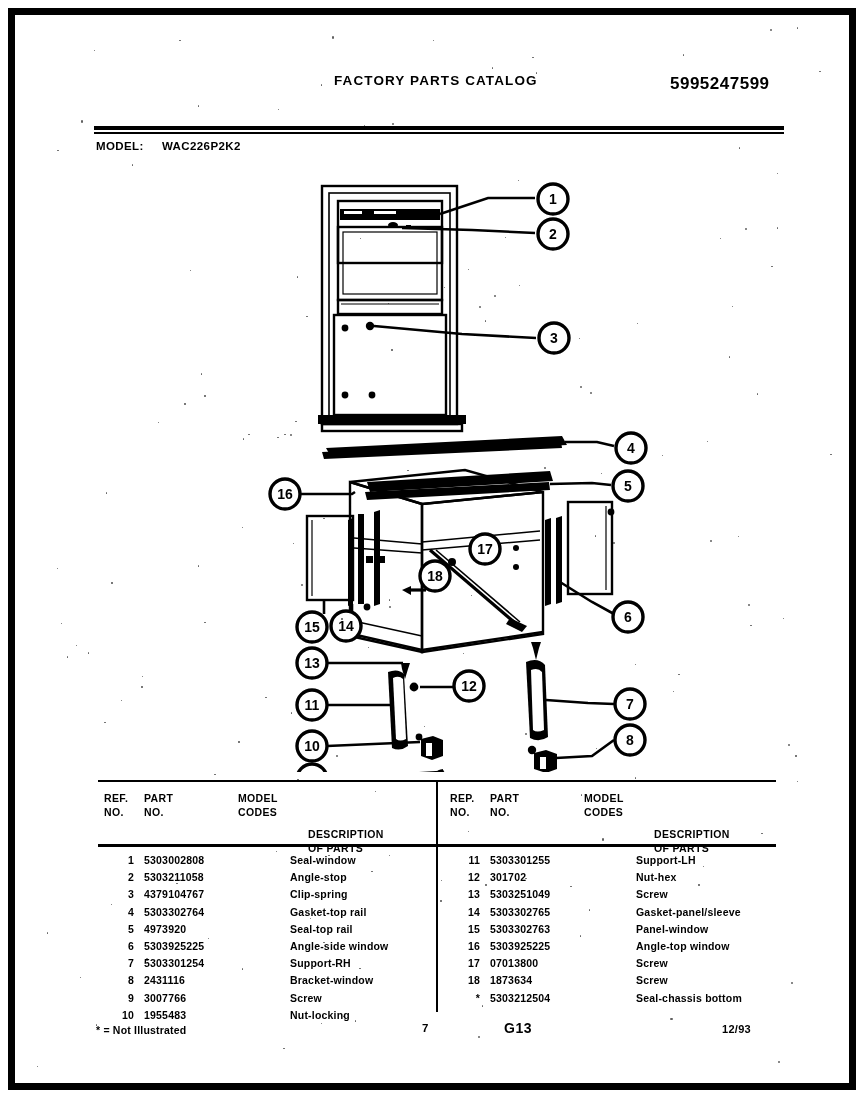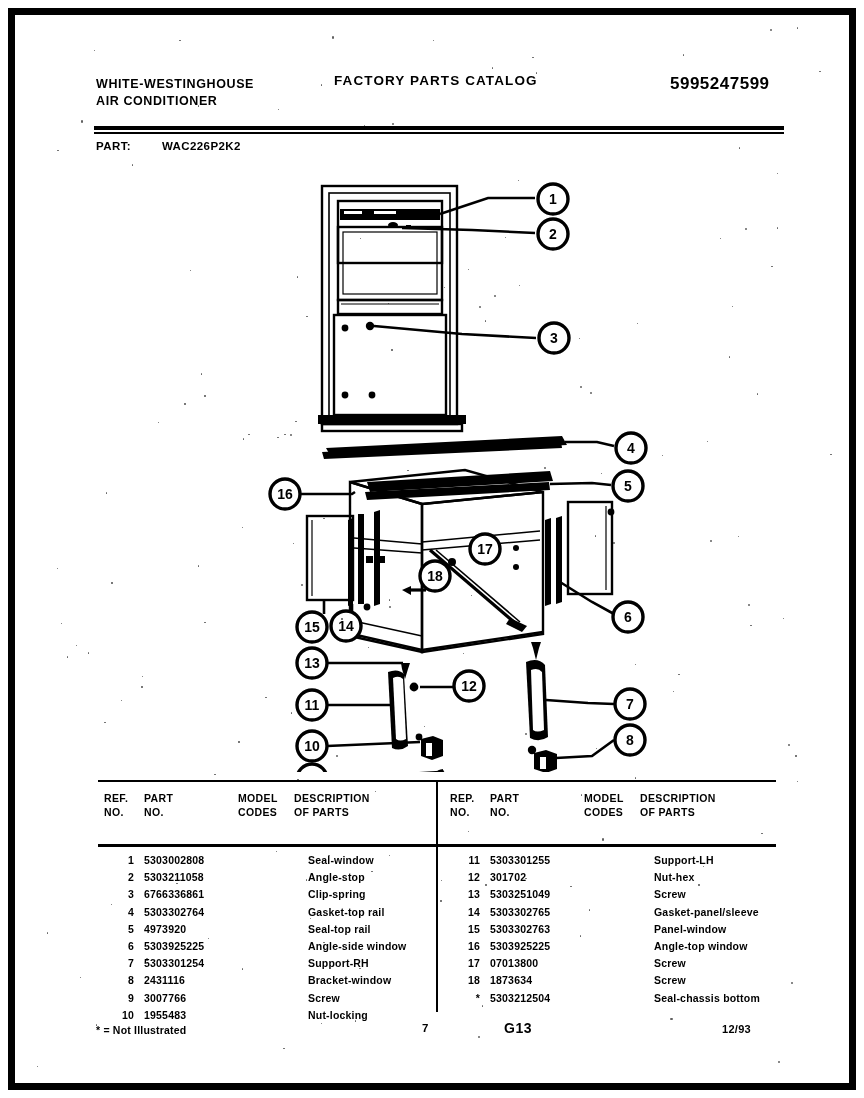--- a/index.html
+++ b/index.html
@@ -155,21 +155,21 @@
     position: absolute;
     font-size: 10.5px;
     font-weight: bold;
     letter-spacing: 0.35px;
     line-height: 13.5px;
     white-space: pre-line;
   }
   .th.c-ref  { left: 6px; }
   .th.c-part { left: 46px; }
   .th.c-code { left: 140px; }
-  .th.c-desc { left: 196px; }
+  .th.c-desc { left: 210px; margin-top: 36px; }
 
   .tbody {
     position: absolute;
     top: 74px;
     left: 0;
     width: 332px;
   }
   .trow {
     position: relative;
     height: 17.2px;
@@ -177,21 +177,21 @@
   .cell {
     position: absolute;
     font-size: 10.5px;
     font-weight: bold;
     letter-spacing: 0.2px;
     white-space: nowrap;
   }
   .cell.c-ref  { left: 0px; width: 36px; text-align: right; }
   .cell.c-part { left: 46px; }
   .cell.c-code { left: 140px; }
-  .cell.c-desc { left: 210px; }
+  .cell.c-desc { left: 192px; }
 
   
   .ft-note {
     position: absolute;
     left: 74px;
     top: 1002px;
     font-size: 10.5px;
     font-weight: bold;
     letter-spacing: 0.2px;
   }
@@ -229,29 +229,27 @@
 </style>
 </head>
 <body>
 
 <div id="page">
 
   <div id="page-border"></div>
 
   <div id="sheet">
 
-    <div class="hdr-brand">WHITE-WESTINGHOUSE
-AIR CONDITIONER</div>
     <div class="hdr-title">FACTORY PARTS CATALOG</div>
     <div class="hdr-catno">5995247599</div>
 
     <div class="rule-thick"></div>
     <div class="rule-thin"></div>
 
-    <div class="model-label">PART:</div>
+    <div class="model-label">MODEL:</div>
     <div class="model-value">WAC226P2K2</div>
 
     <div id="diagram">
       <svg width="820" height="620" viewBox="0 0 820 620" xmlns="http://www.w3.org/2000/svg">
         <defs>
           <style>
             .ln   { stroke:#000; fill:none; }
             .ln2  { stroke:#000; stroke-width:2.4; fill:none; }
             .ln3  { stroke:#000; stroke-width:3.2; fill:none; }
             .ln15 { stroke:#000; stroke-width:1.6; fill:none; }
@@ -494,21 +492,21 @@
               <div class="cell c-desc">Seal-window</div>
             </div>
             <div class="trow">
               <div class="cell c-ref">2</div>
               <div class="cell c-part">5303211058</div>
               <div class="cell c-code"></div>
               <div class="cell c-desc">Angle-stop</div>
             </div>
             <div class="trow">
               <div class="cell c-ref">3</div>
-              <div class="cell c-part">6766336861</div>
+              <div class="cell c-part">4379104767</div>
               <div class="cell c-code"></div>
               <div class="cell c-desc">Clip-spring</div>
             </div>
             <div class="trow">
               <div class="cell c-ref">4</div>
               <div class="cell c-part">5303302764</div>
               <div class="cell c-code"></div>
               <div class="cell c-desc">Gasket-top rail</div>
             </div>
             <div class="trow">

